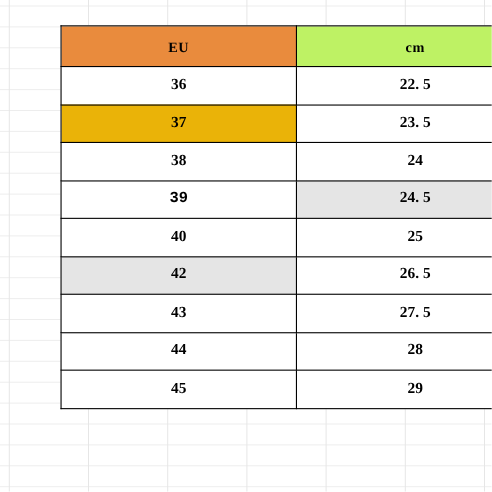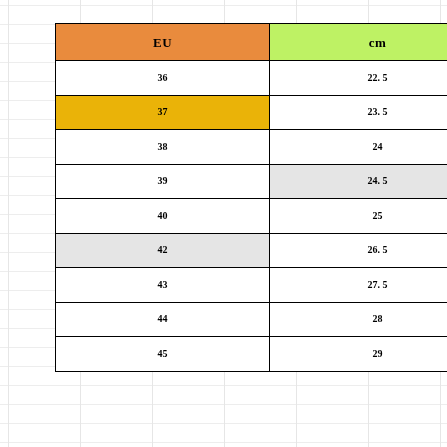--- a/index.html
+++ b/index.html
@@ -58,21 +58,21 @@
   }
 
   table.size-chart thead th {
     height: 36px;
     font-size: 13px;
     letter-spacing: 0.5px;
   }
 
   table.size-chart tbody td {
     height: 33.5px;
-    font-size: 10px;
+    font-size: 14px;
     background: #ffffff;
   }
 
   col.col-eu { width: 214px; }
   col.col-cm { width: 216px; }
 
   .cell-text {
     display: block;
     line-height: 1;
   }
@@ -117,21 +117,21 @@
       </tr>
       <tr>
         <td style="background: rgb(255, 255, 255); border-color: rgb(0, 0, 0);">
             <span class="cell-text">38</span>
           </td>
         <td style="background: rgb(255, 255, 255); border-color: rgb(0, 0, 0);">
             <span class="cell-text">24</span>
           </td>
       </tr>
       <tr>
-        <td style="background: rgb(255, 255, 255); border-color: rgb(0, 0, 0);">
+        <td style="background: rgb(255, 255, 255); border-color: rgb(0, 0, 0); font-family: Liberation Mono, monospace;">
             <span class="cell-text">39</span>
           </td>
         <td style="background: #e5e5e5; border-color: rgb(0, 0, 0);">
             <span class="cell-text">24. 5</span>
           </td>
       </tr>
       <tr>
         <td style="background: rgb(255, 255, 255); border-color: rgb(0, 0, 0);">
             <span class="cell-text">40</span>
           </td>

